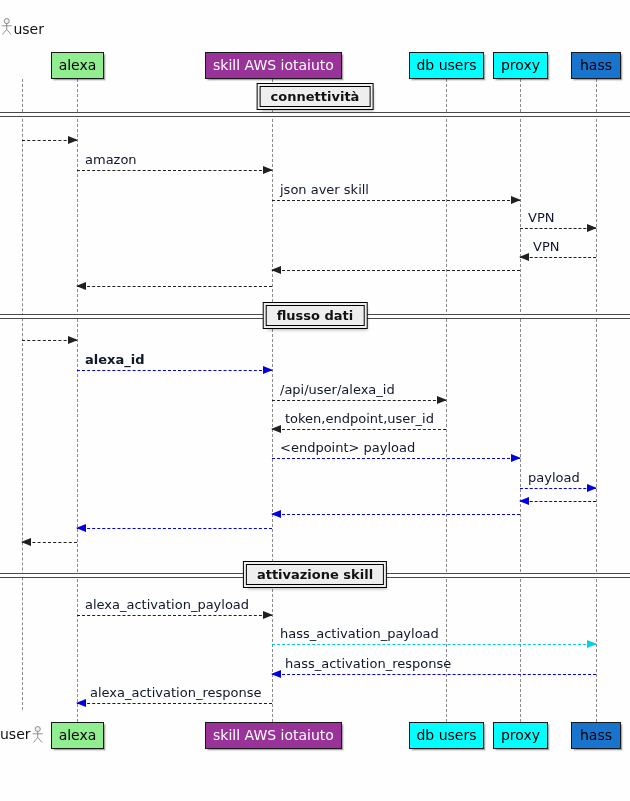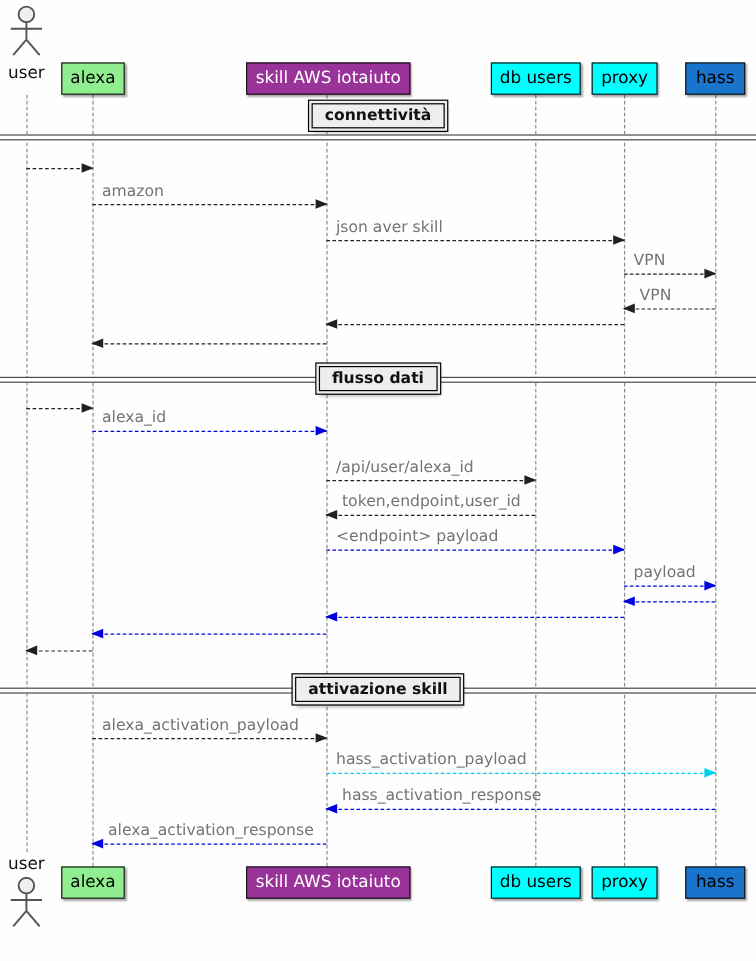--- a/index.html
+++ b/index.html
@@ -8,32 +8,32 @@
     background:#fefefe; overflow:hidden;
     font-family:"DejaVu Sans", sans-serif; color:#111;
   }
   .lifeline { position:absolute; width:0; border-left:1px dashed #8a8a8a; top:79px; }
   .pbox {
     position:absolute; height:27px; line-height:25px; box-sizing:border-box;
     text-align:center; font-size:14px; border:1px solid #181818;
     box-shadow:1.5px 1.5px 1.5px rgba(0,0,0,0.35);
     white-space:nowrap; overflow:hidden;
   }
-  .actor { position:absolute; width:44px; display:flex; flex-direction:column; align-items:center; font-size:14px; }
+  .actor { position:absolute; width:44px; display:flex; flex-direction:row; align-items:center; font-size:14px; }
   .actor-label { margin-top:3px; }
   .actor.bottom .actor-label { margin:0 0 2px 0; }
   .divider-lines { position:absolute; left:0; right:0; height:3px; border-top:1px solid #4a4a4a; border-bottom:1px solid #4a4a4a; background:#fff; }
   .divider-label {
     position:absolute; left:50%; transform:translateX(-50%);
     background:#eeeeee; border:1px solid #000;
     box-shadow:0 0 0 2px #eeeeee, 0 0 0 3px #000, 2px 3px 3px 1px rgba(0,0,0,0.3);
     padding:2px 10px; font-size:13px; font-weight:bold; white-space:nowrap;
   }
   .message { position:absolute; height:18px; }
-  .msg-label { position:absolute; left:8px; bottom:4px; font-size:13px; color:#737373; white-space:nowrap; }
+  .msg-label { position:absolute; left:8px; bottom:4px; font-size:13px; color:#0f172a; white-space:nowrap; }
   .message.rtl .msg-label { left:13px; }
   .msg-line { position:absolute; left:0; right:0; bottom:0; height:0; border-top:1px dashed currentColor; color:#202020; }
   .msg-line .head { position:absolute; width:0; height:0; top:-5px; }
   .message.ltr .head { right:-1px; border-top:4.5px solid transparent; border-bottom:4.5px solid transparent; border-left:10px solid currentColor; }
   .message.rtl .head { left:-1px; border-top:4.5px solid transparent; border-bottom:4.5px solid transparent; border-right:10px solid currentColor; }
   .person-icon line, .person-icon circle { stroke:#555; stroke-width:1.6; }
   .person-icon circle { fill:#efefef; }
 </style>
 </head>
 <body>
@@ -115,21 +115,21 @@
         <i class="head"></i>
       </div>
   </div>
 
   <div class="message ltr" style="left:22px;top:323px;width:55px;">
     <div class="msg-label"></div>
     <div class="msg-line" style="color: rgb(32, 32, 32);">
         <i class="head"></i>
       </div>
   </div>
-  <div class="message ltr" style="left:77px;top:342px;width:195px;">
+  <div class="message ltr" style="left:77px;top:353px;width:195px;font-weight:bold;">
     <div class="msg-label">alexa_id</div>
     <div class="msg-line" style="color: rgb(0, 0, 224);">
         <i class="head"></i>
       </div>
   </div>
   <div class="message ltr" style="left:272px;top:383px;width:174px;">
     <div class="msg-label">/api/user/alexa_id</div>
     <div class="msg-line" style="color: rgb(32, 32, 32);">
         <i class="head"></i>
       </div>

